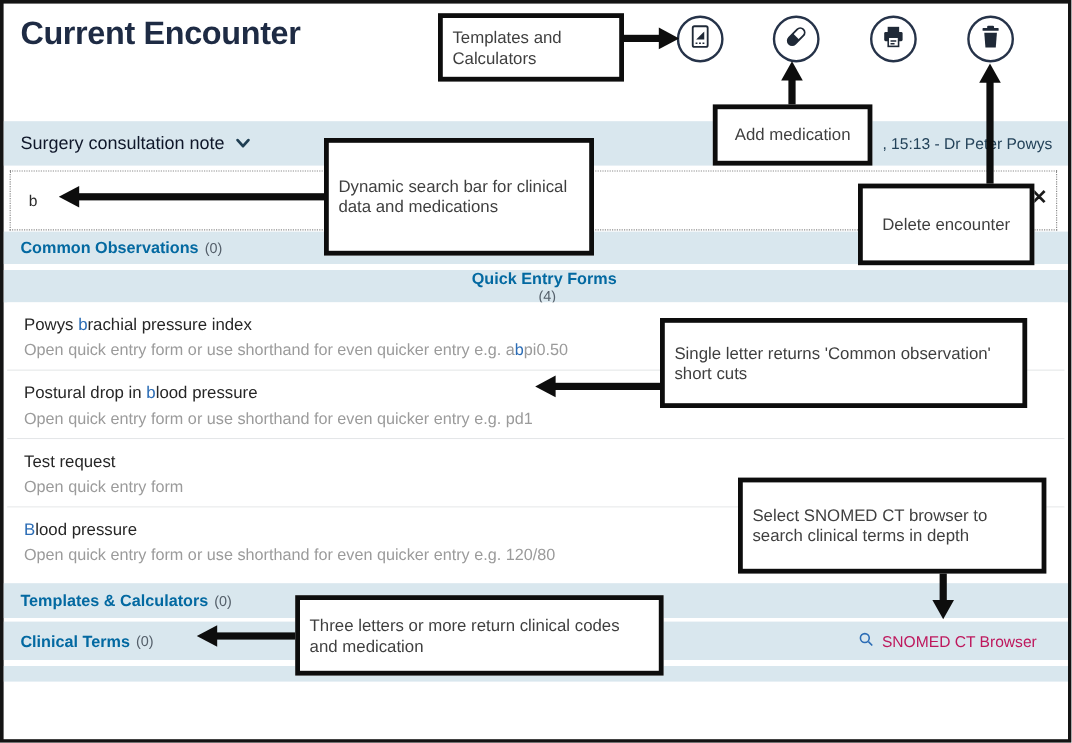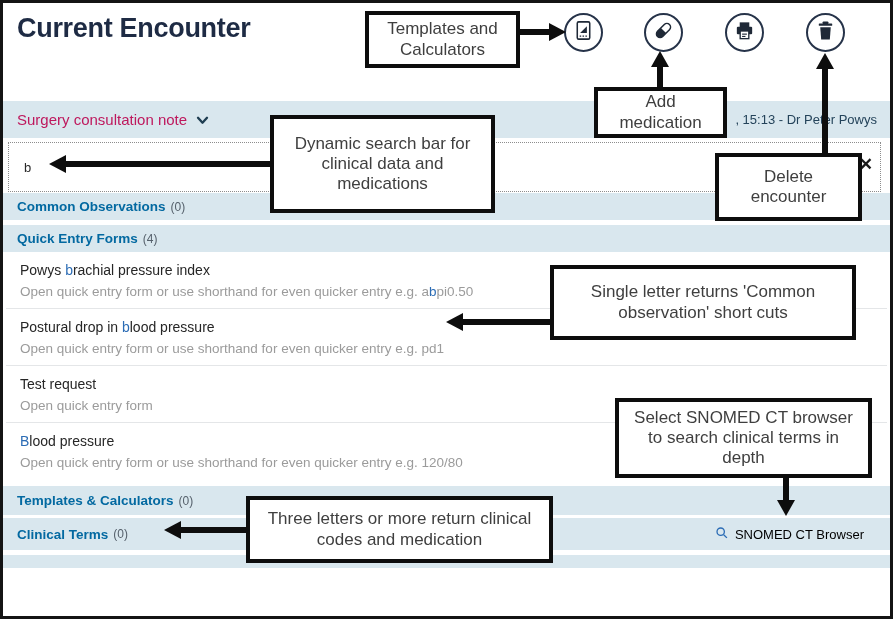--- a/index.html
+++ b/index.html
@@ -30,21 +30,21 @@
   .btn-pill     { left: 641px; }
   .btn-print    { left: 722px; }
   .btn-trash    { left: 803px; }
 
   .band {
     position: absolute; left: 0; right: 0;
     background: #d9e7ee;
   }
   .note-band { top: 98px; height: 37px; display:flex; align-items:center; }
   .note-left { display:flex; align-items:center; gap:9px; margin-left:14px; cursor:pointer; }
-  .note-title { font-size: 15px; color: #be185d; }
+  .note-title { font-size: 15px; color: #0f172a; }
   .note-meta {
     position:absolute; right: 13px; top: 0; height: 37px;
     display:flex; align-items:center;
     font-size: 13px; color: #24435a;
   }
   .search-box {
     position: absolute; left: 5px; top: 139px; width: 873px; height: 50px;
     background: #fff; border: 1px dotted #8d8d8d;
   }
   .search-value {
@@ -53,44 +53,44 @@
   }
   .search-close {
     position:absolute; right: 7px; top: 13px;
     font-size: 17px; color: #1a1a1a; font-weight: 600;
     cursor: pointer; line-height: 1;
   }
   .section-row { display:flex; align-items:center; padding-left:14px; cursor:pointer; }
   .section-label { font-size: 13.5px; font-weight: 700; color: #0369a1; }
   .section-count { font-size: 12px; color: #55606b; margin-left: 5px; }
   .row-common    { top: 190px; height: 27px; }
-  .row-quick     { top: 222px; height: 27px; }
+  .row-quick     { top: 222px; height: 27px; flex-direction: column; }
   .row-templates { top: 483px; height: 29px; }
   .row-clinical  { top: 515px; height: 32px; }
   .row-thin      { top: 552px; height: 13px; }
 
   .qe-list { position:absolute; left: 3px; right: 3px; top: 249px; }
   .qe-item { padding: 10px 14px 9px 14px; border-bottom: 1px solid #e4e6e8; background:#fff; cursor:pointer; }
   .qe-item:last-child { border-bottom: none; }
   .qe-title { font-size: 14px; color: #262626; margin-bottom: 6px; }
   .qe-sub   { font-size: 13.5px; color: #9b9b9b; }
   .hl { color: #2b6cb5; }
 
   .snomed-link {
     position:absolute; right: 26px; top: 0; height: 32px;
     display:flex; align-items:center; gap: 6px;
-    font-size: 13px; color: #000000; cursor: pointer;
+    font-size: 13px; color: #be185d; cursor: pointer;
   }
 
   
   .callout {
     position: absolute; z-index: 20;
     background: #fff; border: 4px solid #0d0d0d;
     display: flex; align-items: center; justify-content: center;
-    text-align: center; font-size: 17px; line-height: 1.18; color: #3f3f3f;
+    font-size: 14px; line-height: 1.18; color: #3f3f3f;
     padding: 4px 8px;
   }
   .co-templates { left: 362px; top: 8px;  width: 155px; height: 57px; }
   .co-addmed    { left: 591px; top: 84px; width: 133px; height: 51px; }
   .co-delete    { left: 712px; top: 150px; width: 147px; height: 68px; }
   .co-search    { left: 267px; top: 112px; width: 225px; height: 98px; }
   .co-single    { left: 547px; top: 262px; width: 306px; height: 75px; }
   .co-snomed    { left: 612px; top: 383px; width: 257px; height: 80px; margin-top: 12px; }
   .co-three     { left: 243px; top: 493px; width: 307px; height: 67px; }
 

